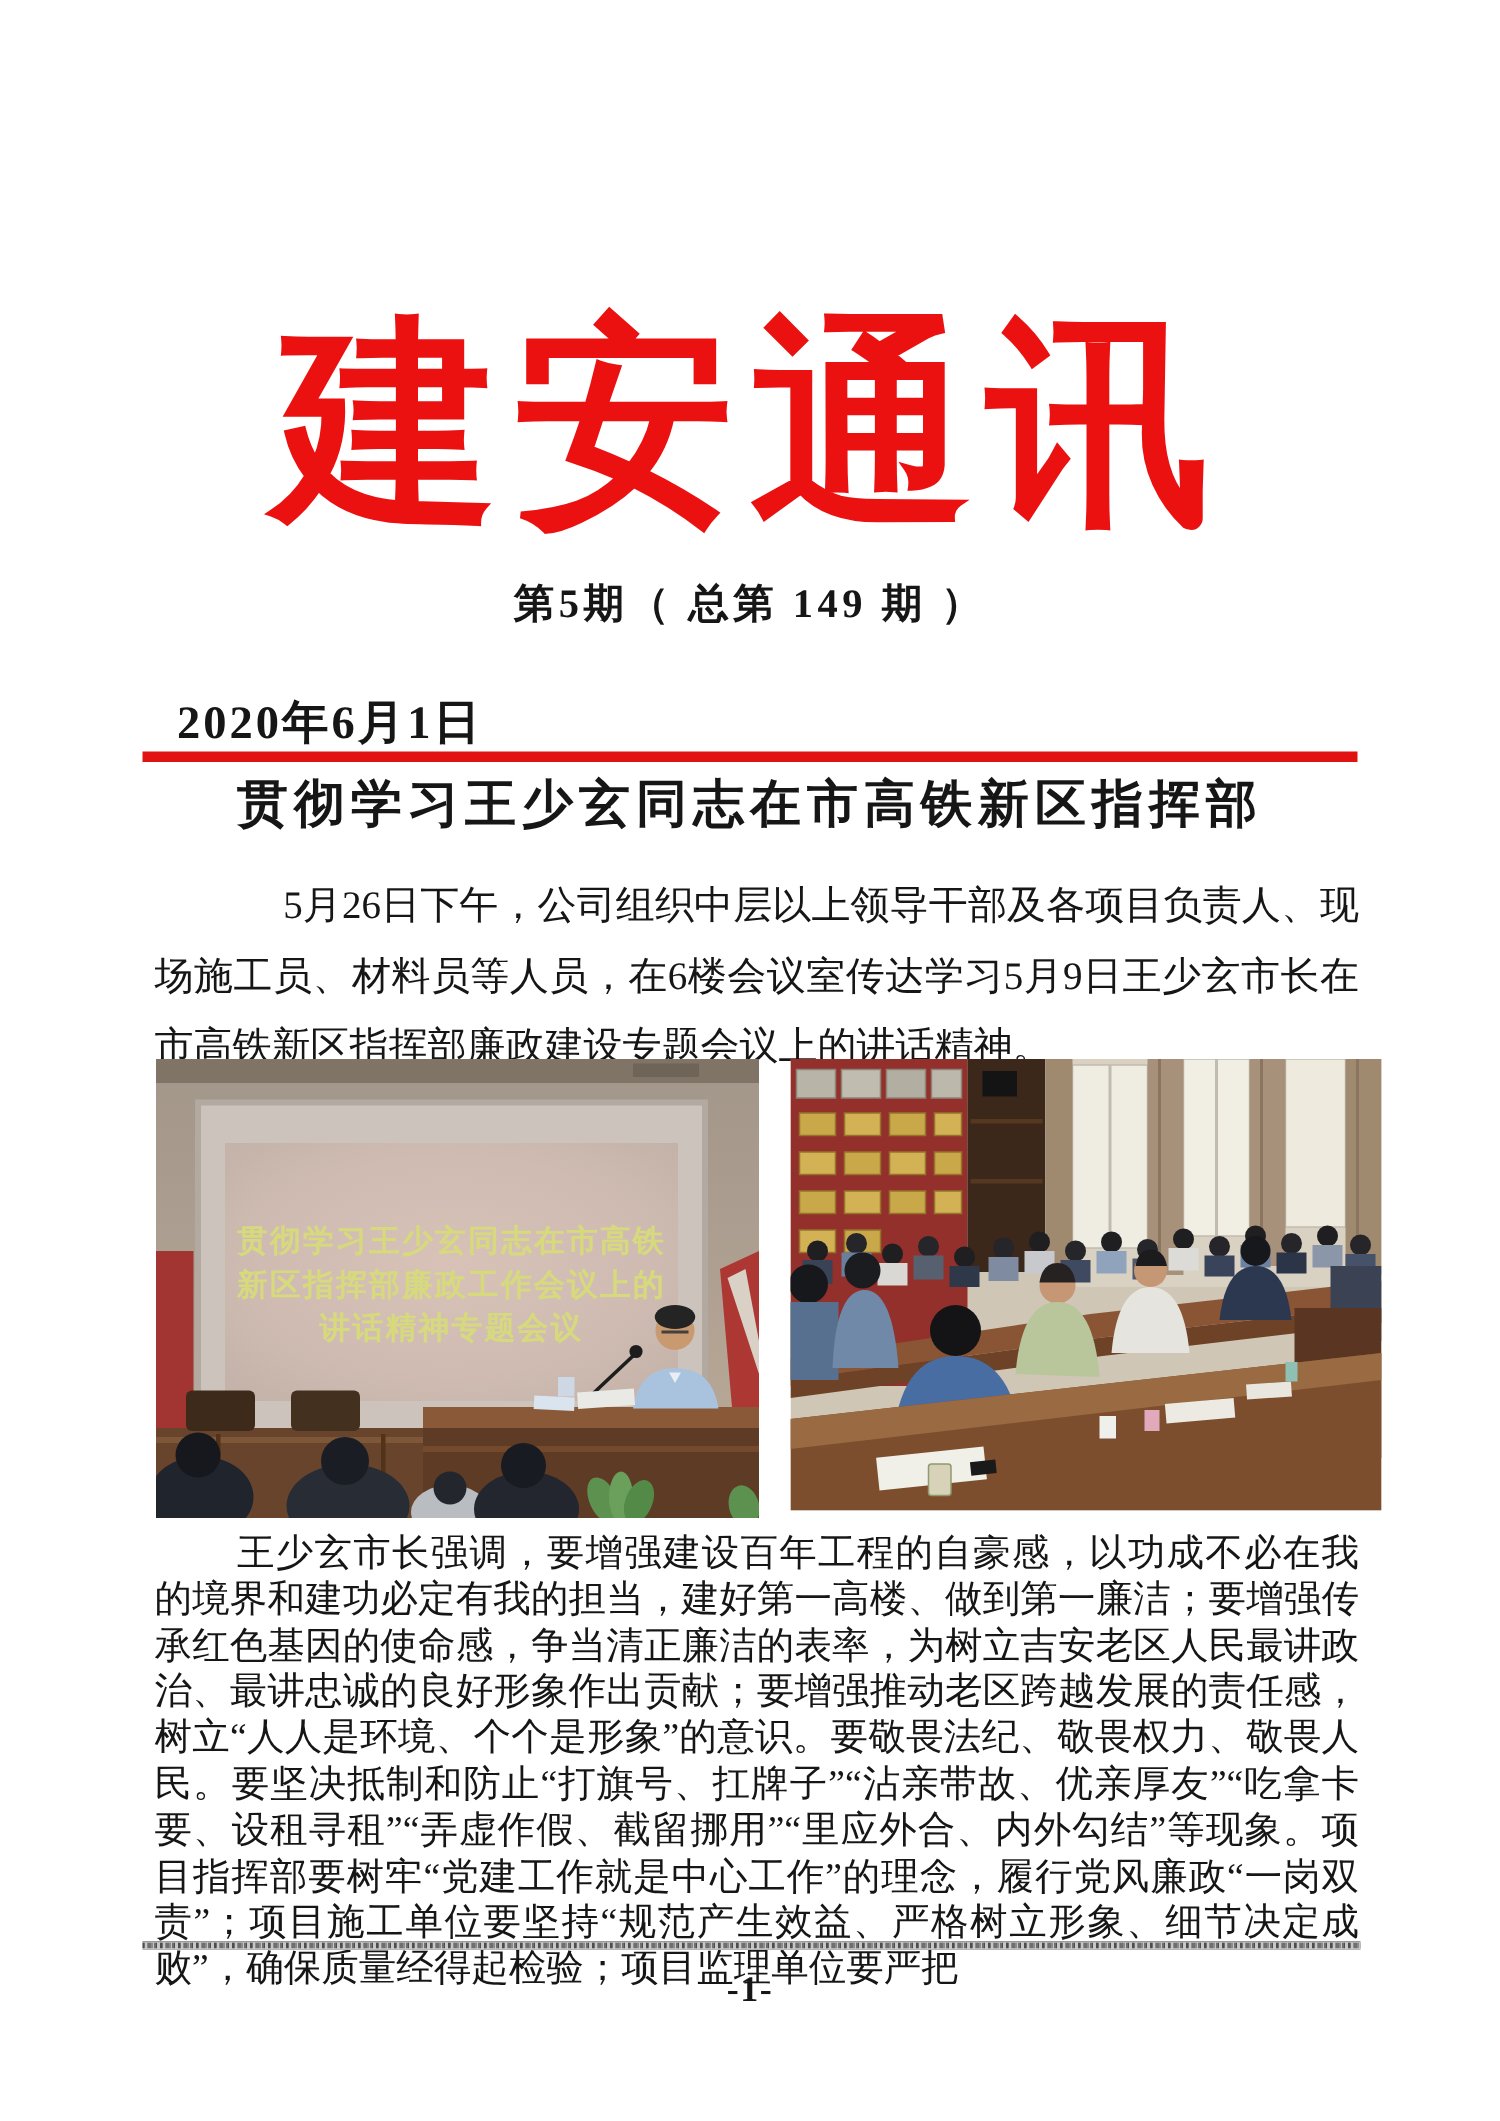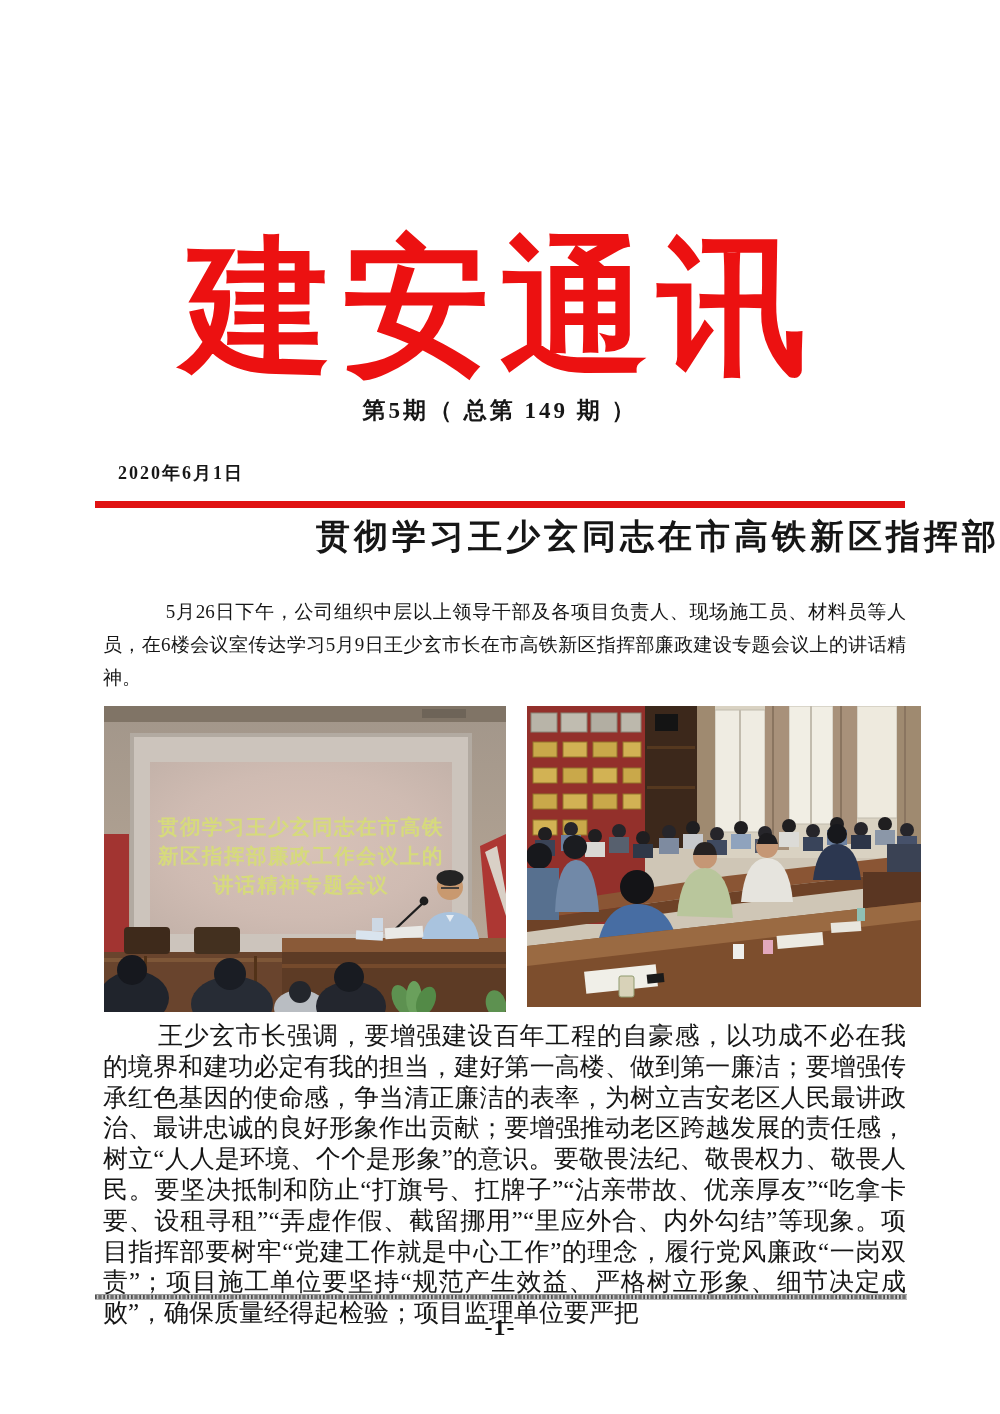--- a/index.html
+++ b/index.html
@@ -16,60 +16,59 @@
   .masthead-title {
     top: 202px; left: 0; width: 1000px;
     text-align: center;
     font-family: "Liberation Sans", "DejaVu Sans", sans-serif;
     font-weight: 900;
     font-size: 148px;
     line-height: 1.1;
     letter-spacing: 10px;
     color: var(--masthead-red, #ec1111);
     white-space: nowrap;
-    margin-top: 24px;
   }
   .issue-line {
-    top: 395px; left: 0; width: 1000px;
+    top: 384px; left: 0; width: 1000px;
     text-align: center;
     font-weight: bold;
-    font-size: 23px;
+    font-size: 27px;
     letter-spacing: 3px;
   }
   .header-row {
     top: 461px; left: 118px; width: 766px;
     display: flex; justify-content: space-between; align-items: baseline;
   }
   .publisher {
     font-family: "Liberation Sans", "DejaVu Sans", sans-serif;
     font-weight: 900; font-size: 24px; letter-spacing: 1px;
   }
   .pub-date {
-    font-weight: bold; font-size: 18px; letter-spacing: 2px;
+    font-weight: bold; font-size: 31px; letter-spacing: 2px;
     font-family: "Liberation Serif", "DejaVu Serif", serif;
   }
   .red-rule {
     top: 501px; left: 95px; width: 810px; height: 7px;
     background: var(--rule-red, #e01212);
   }
   .article-title {
     top: 514px; left: 0; width: 1000px;
-    text-align: right;
+    text-align: center;
     font-weight: bold;
     font-size: 34px;
     line-height: 45px;
     letter-spacing: 4px;
   }
   .para {
     left: 103px; width: 803px;
     text-align: justify;
   }
   .para-1 {
-    top: 595px;
-    font-size: 19px; line-height: 33px;
+    top: 580px;
+    font-size: 26px; line-height: 47px;
     text-indent: 3.3em;
   }
   .para-2 {
     top: 1021px;
     font-size: 25px; line-height: 30.8px;
     text-indent: 2.2em;
   }
   .photo-row {
     top: 706px; left: 104px; width: 801px; height: 306px;
     display: flex; gap: 21px; align-items: flex-start;

